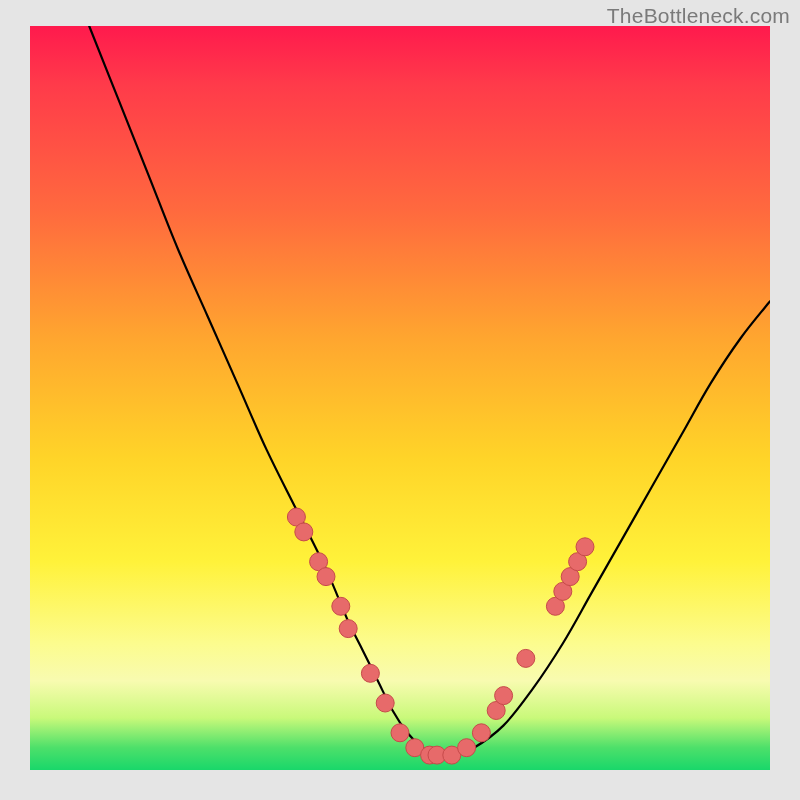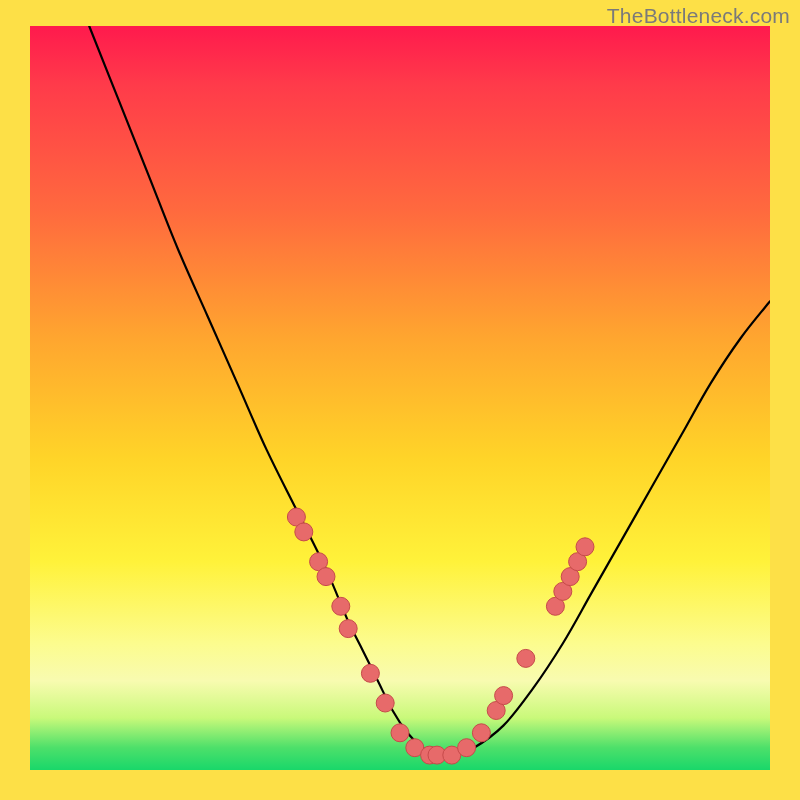--- a/index.html
+++ b/index.html
@@ -10,21 +10,21 @@
     background: #000;
     overflow: hidden;
     font-family: Arial, Helvetica, sans-serif;
   }
   .frame {
     position: absolute;
     left: 0;
     top: 0;
     width: 800px;
     height: 800px;
-    background: #fde047;
+    background: #e5e5e5;
   }
   .plot {
     position: absolute;
     left: 30px;
     top: 26px;
     width: 740px;
     height: 744px;
     
     background: linear-gradient(
       to bottom,

